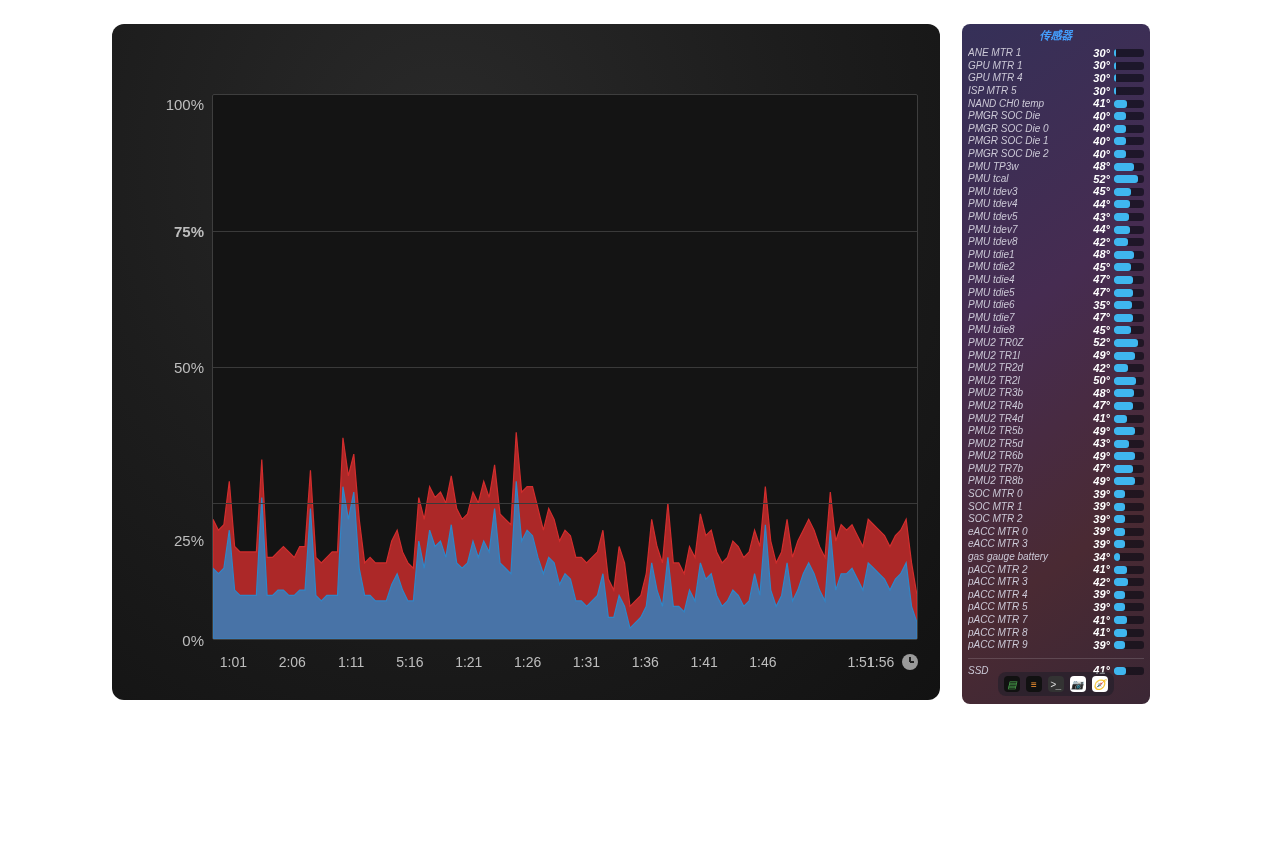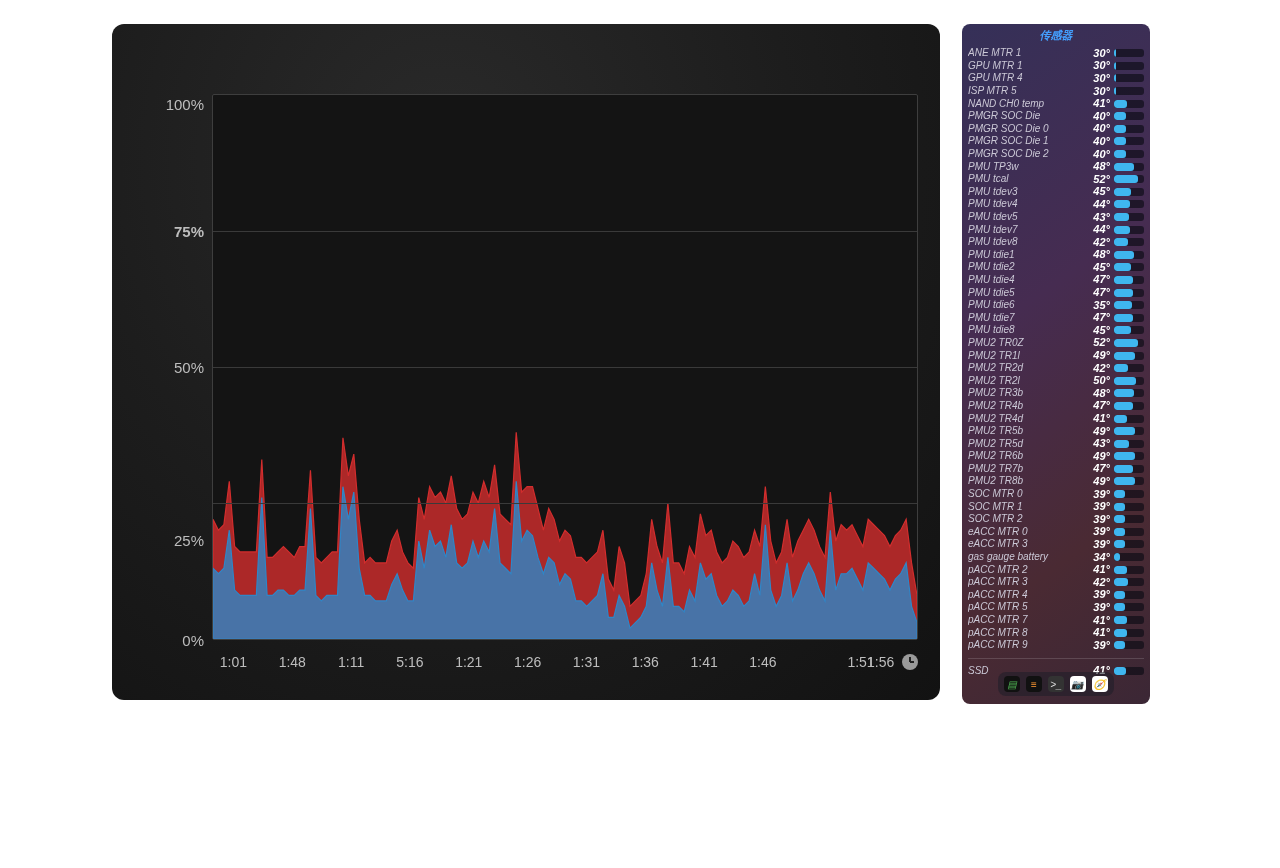--- a/index.html
+++ b/index.html
@@ -217,21 +217,21 @@
         </div>
       <div id="y-labels">
           <div class="y-label" style="left: 42px; top: 80px;">100%</div>
           <div class="y-label" style="left: 42px; top: 206.5px; font-weight: bold;">75%</div>
           <div class="y-label" style="left: 42px; top: 343px;">50%</div>
           <div class="y-label" style="left: 42px; top: 479.5px; margin-top: 36px;">25%</div>
           <div class="y-label" style="left: 42px; top: 616px;">0%</div>
         </div>
       <div id="x-labels">
           <div class="x-label" style="left: 121.417px;">1:01</div>
-          <div class="x-label" style="left: 180.25px;">1:48</div>
+          <div class="x-label" style="left: 180.25px;">2:06</div>
           <div class="x-label" style="left: 239.083px;">1:11</div>
           <div class="x-label" style="left: 297.917px;">5:16</div>
           <div class="x-label" style="left: 356.75px;">1:21</div>
           <div class="x-label" style="left: 415.583px;">1:26</div>
           <div class="x-label" style="left: 474.417px;">1:31</div>
           <div class="x-label" style="left: 533.25px;">1:36</div>
           <div class="x-label" style="left: 592.083px;">1:41</div>
           <div class="x-label" style="left: 650.917px;">1:46</div>
           <div class="x-label" style="left: 749px; margin-top: 20px;">1:51</div>
           <div class="x-label" style="left: 768.583px;">1:56</div>

